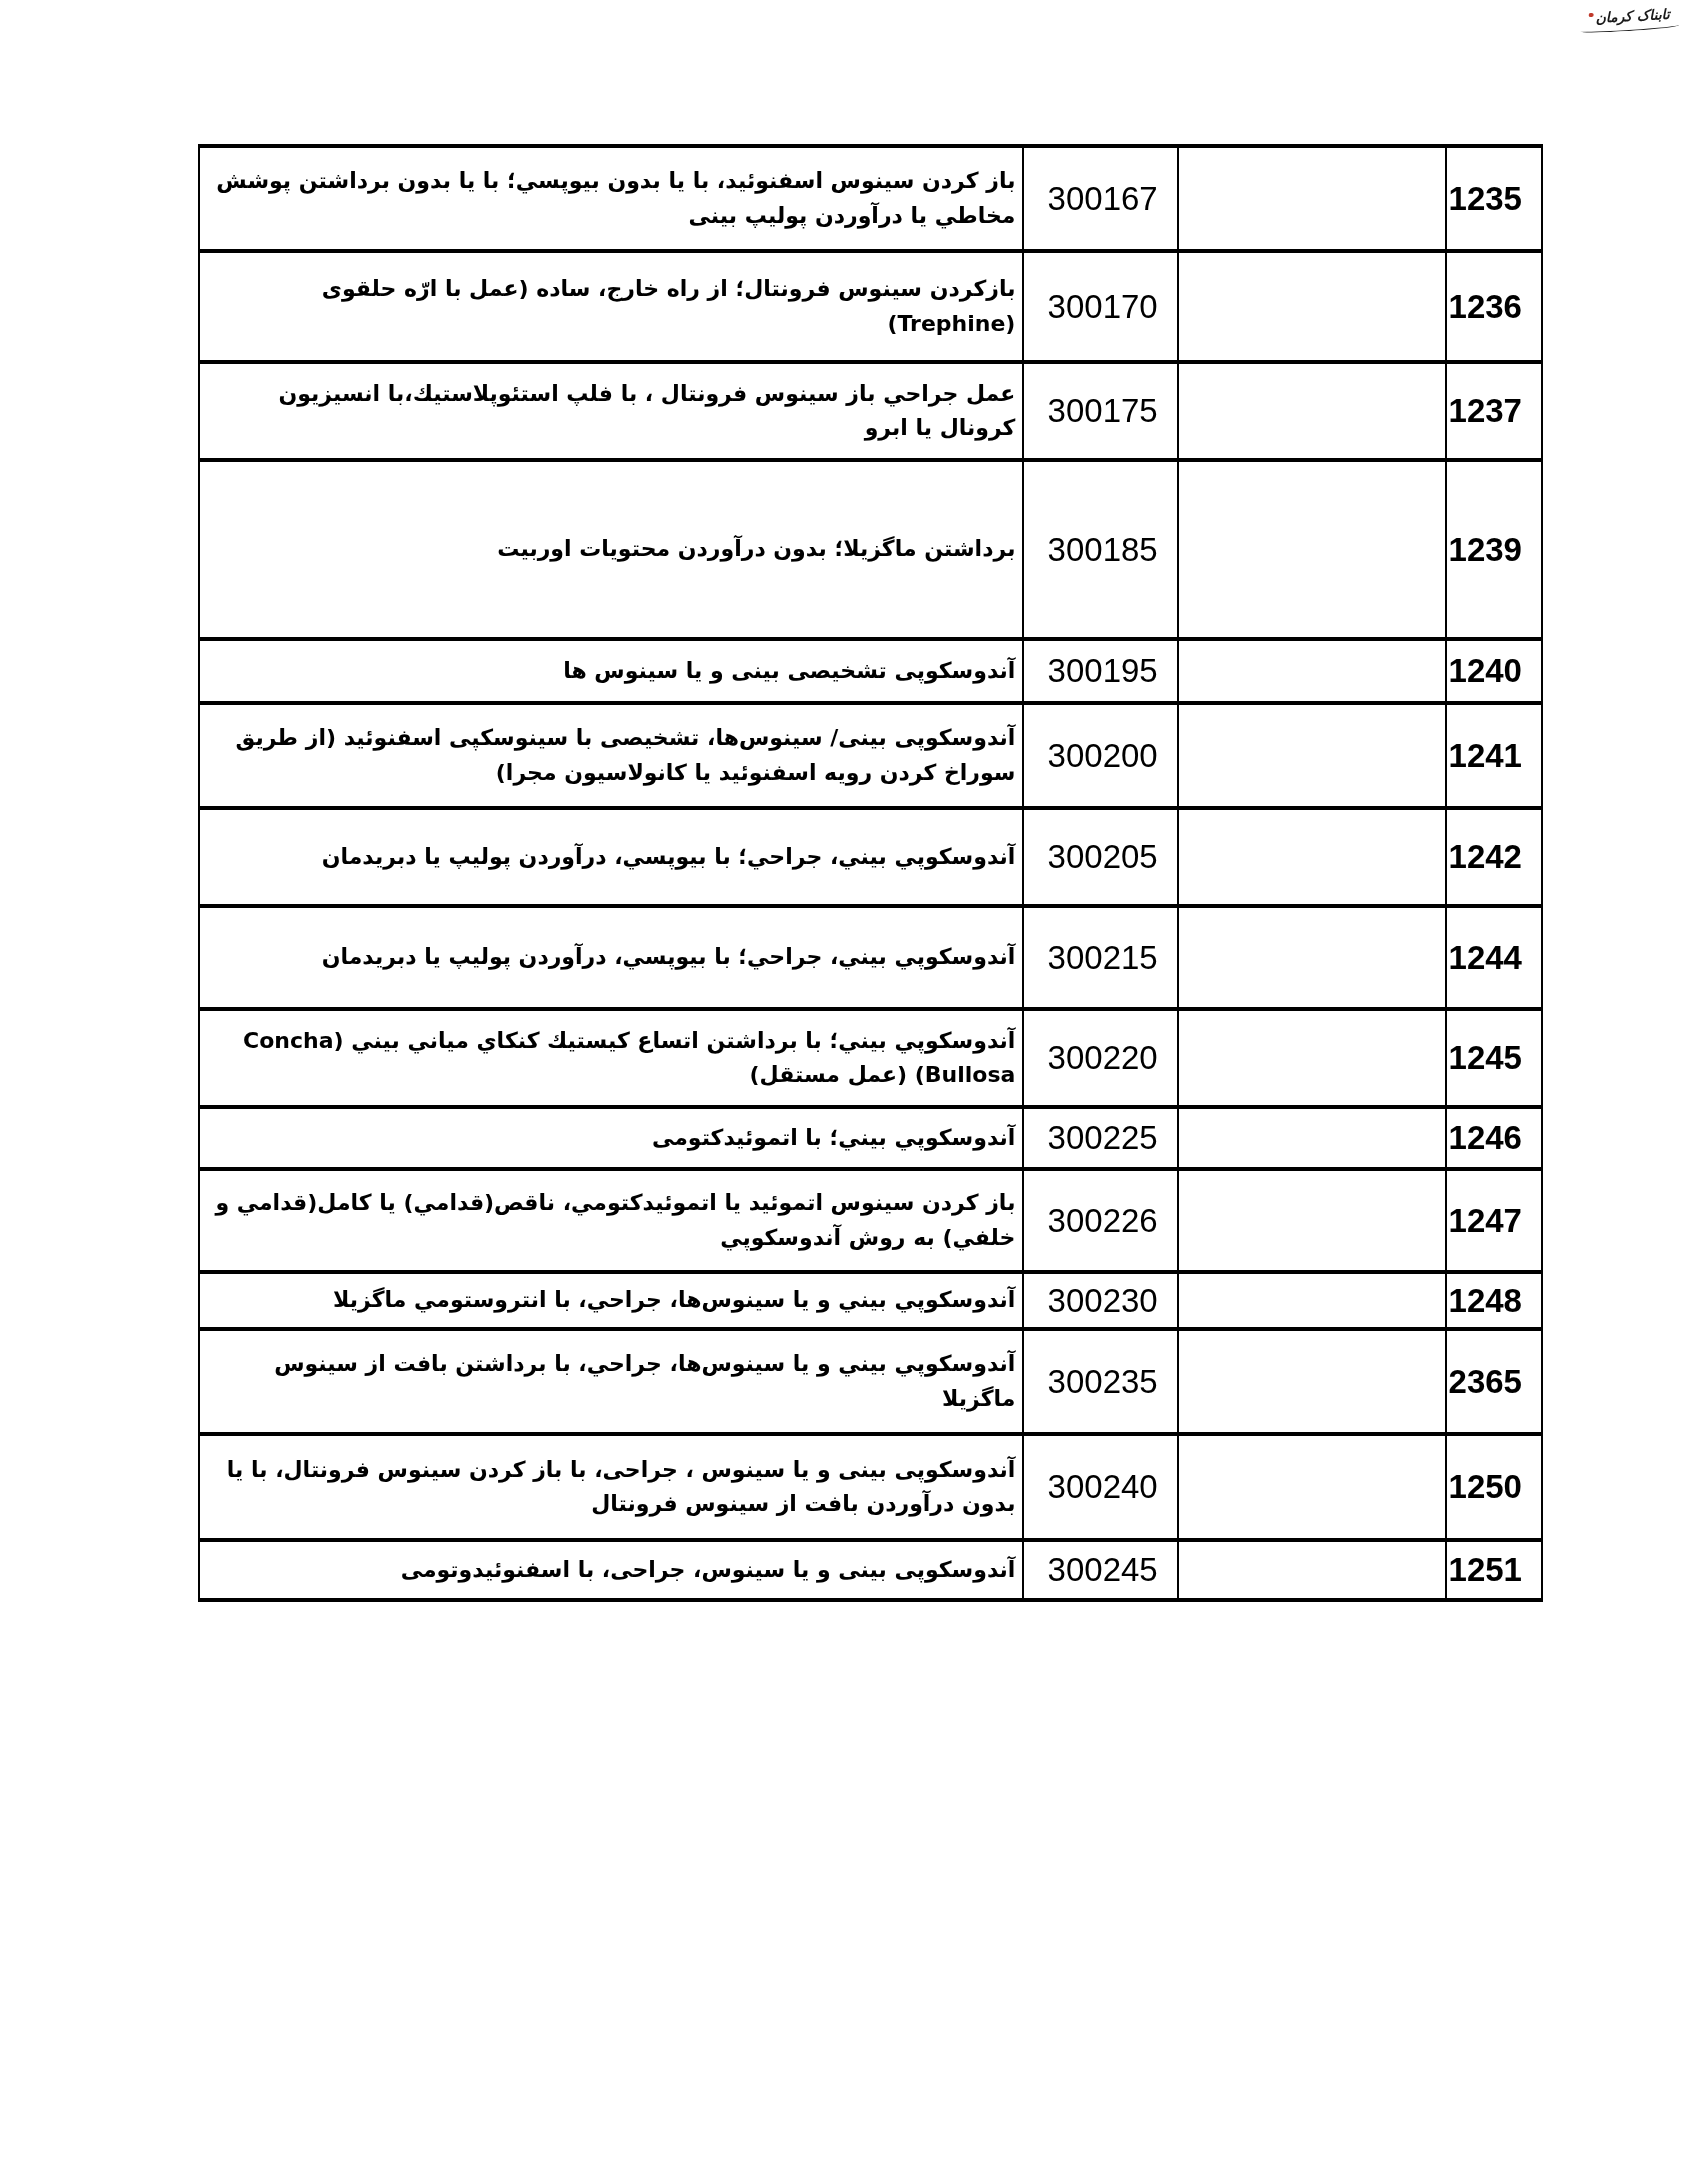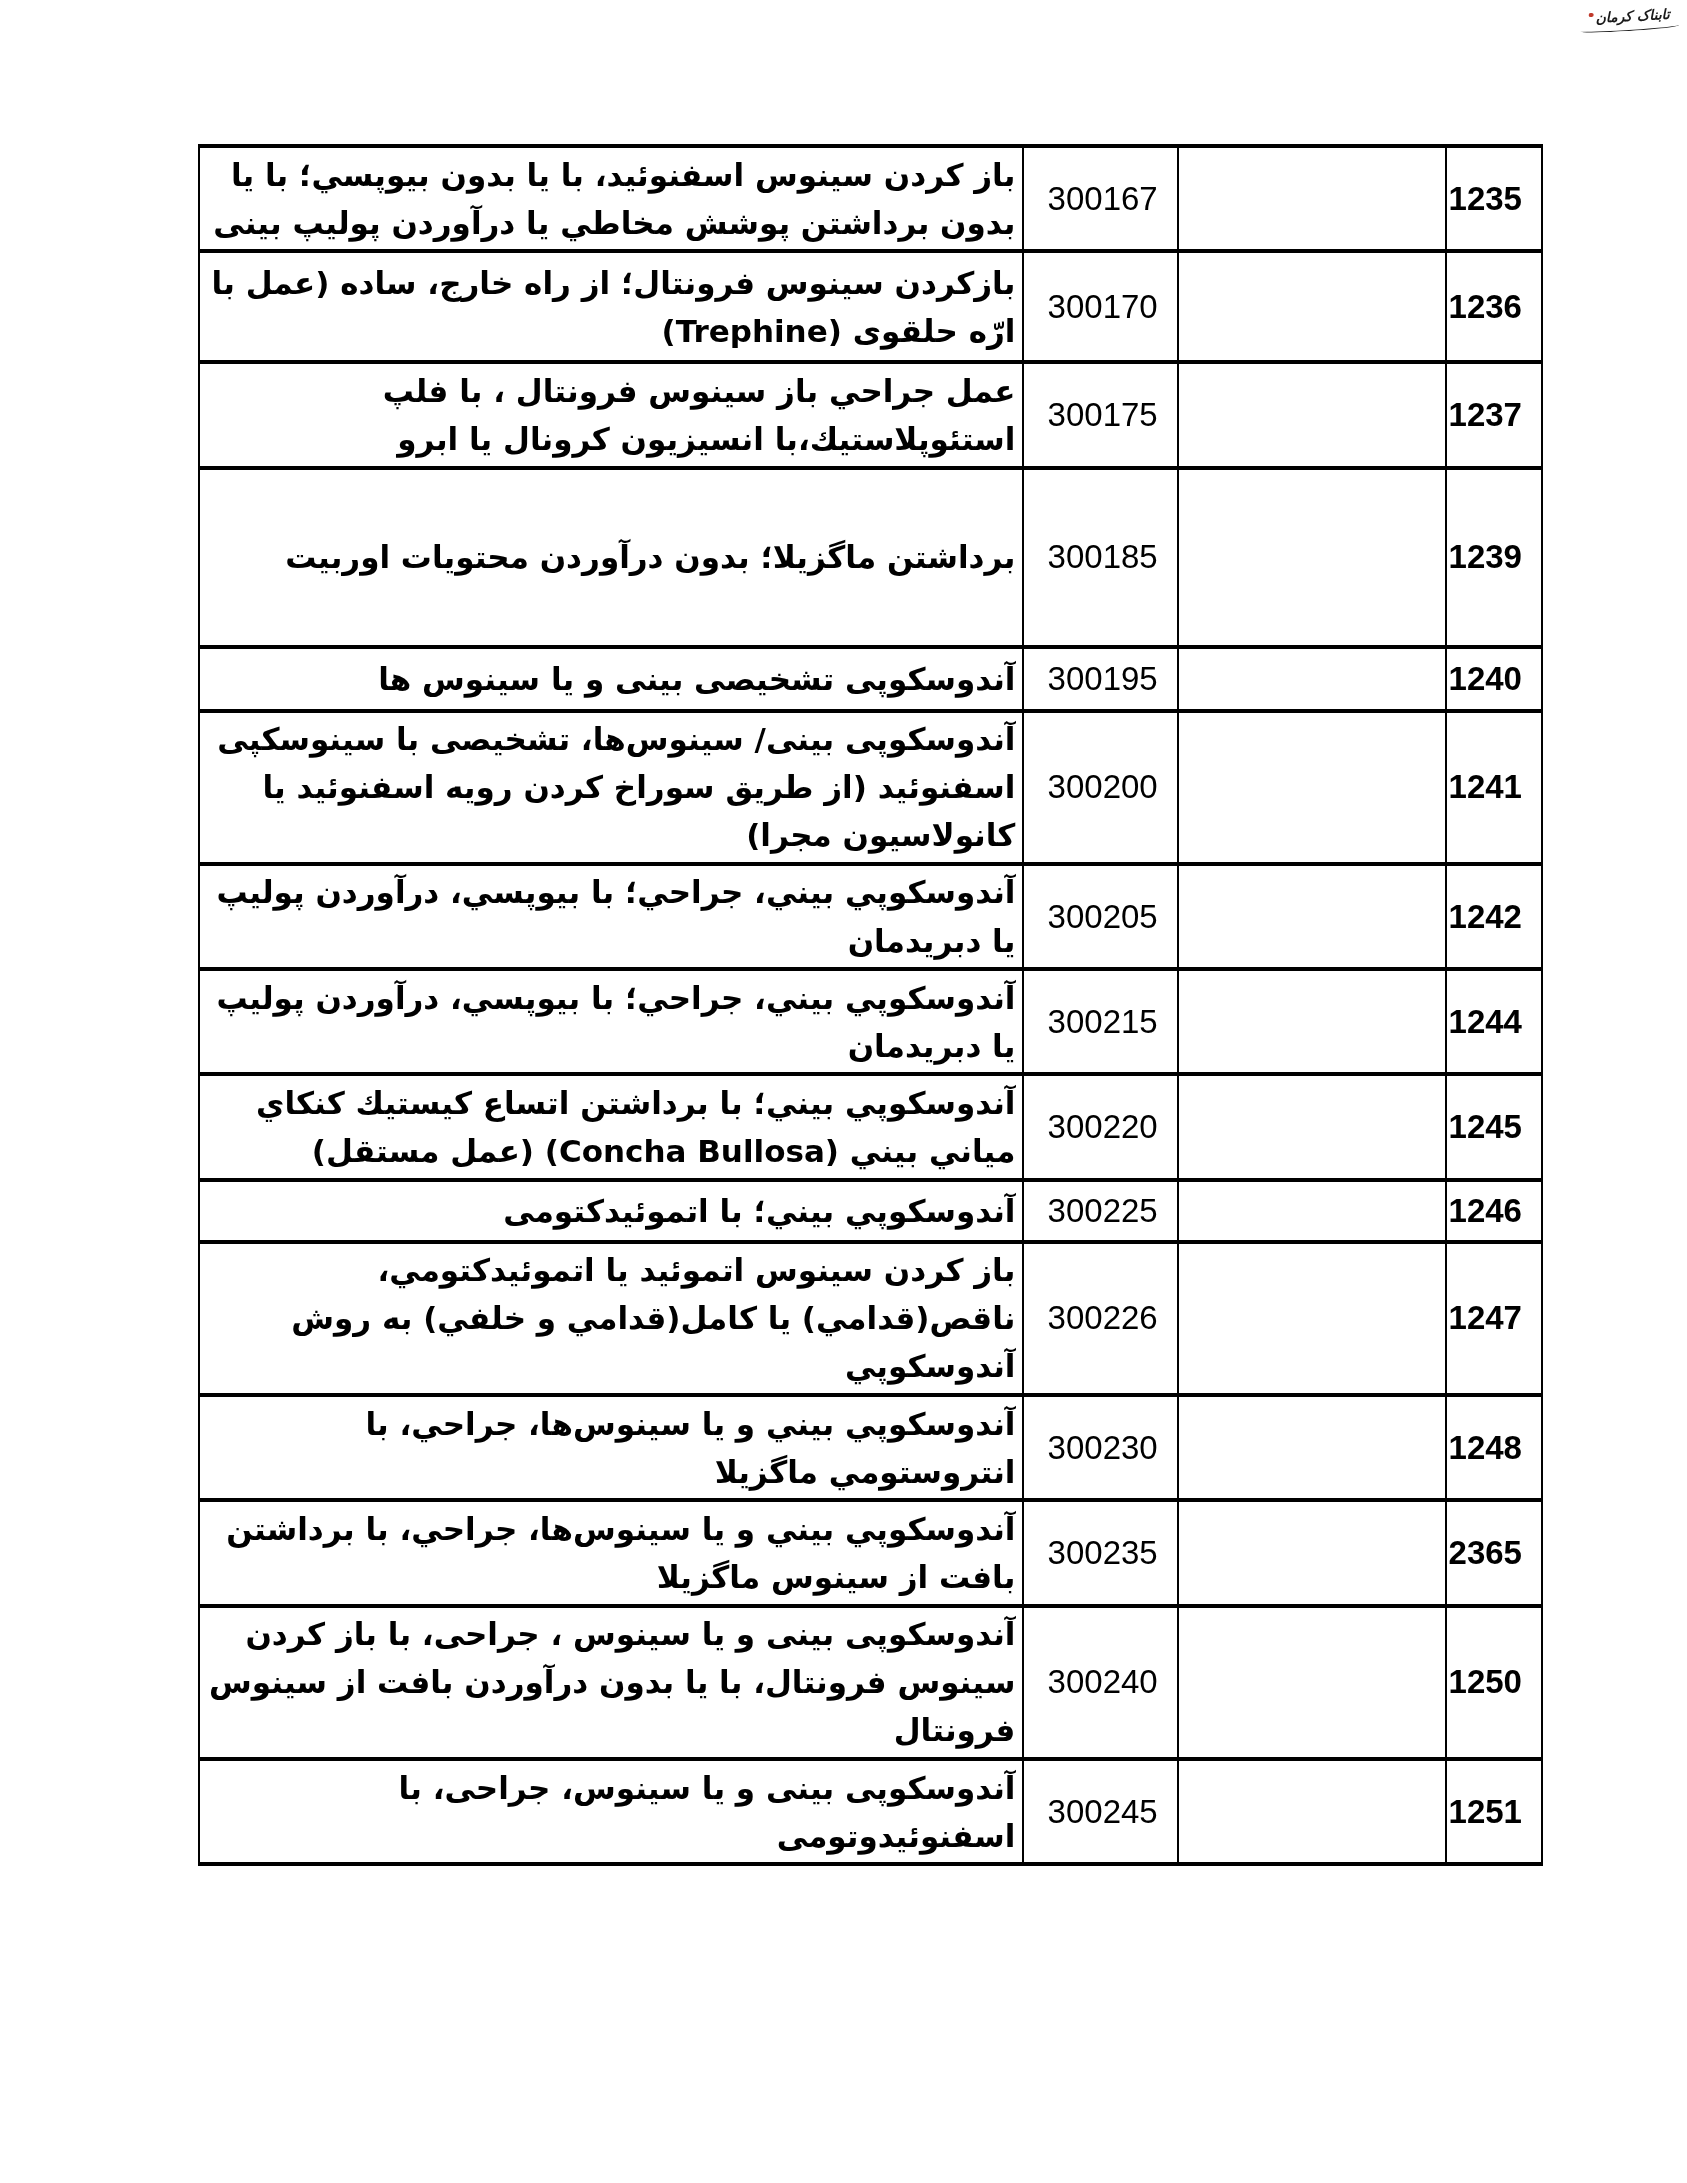--- a/index.html
+++ b/index.html
@@ -58,21 +58,21 @@
     background:#fff;
   }
   col.c-desc{width:824px;}
   col.c-code{width:155px;}
   col.c-fee{width:268px;}
   col.c-num{width:96px;}
   td.desc-cell{
     direction:rtl;
     text-align:right;
     font-family:"DejaVu Sans", sans-serif;
-    font-size:31px;
+    font-size:22px;
     font-weight:bold;
     line-height:1.55;
     padding:2.6px 6.6px 2.6px 4px;
   }
   td.code-cell{
     font-family:"Liberation Sans", sans-serif;
     font-size:33px;
     font-weight:400;
     text-align:center;
     padding-left:5.3px;

